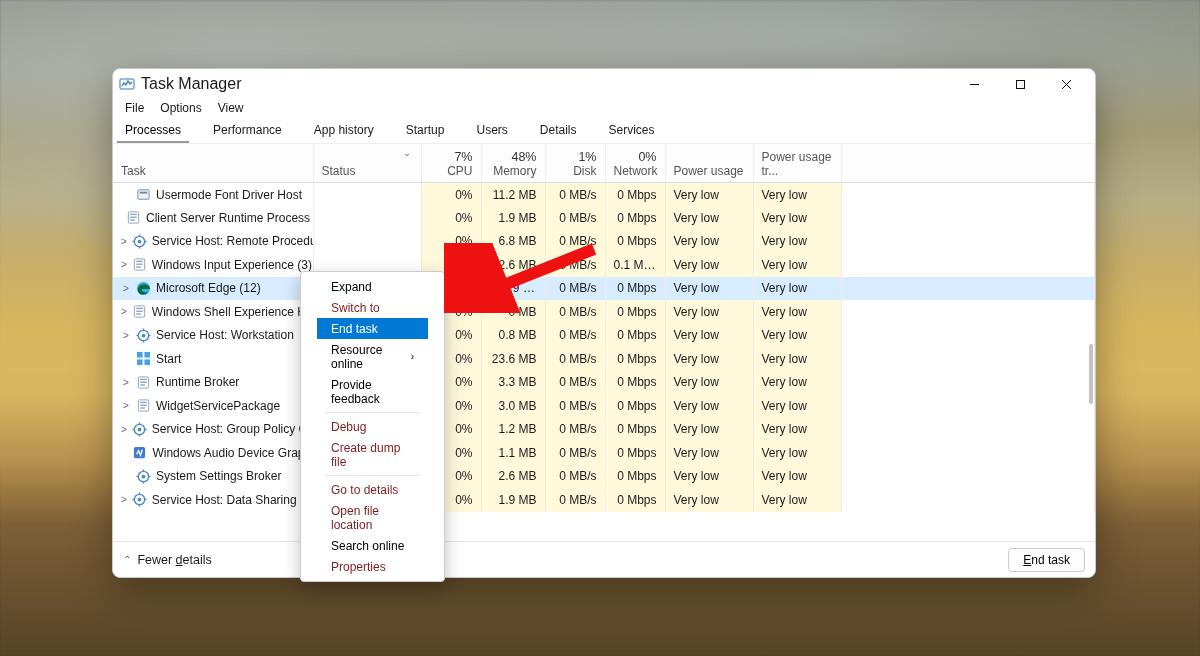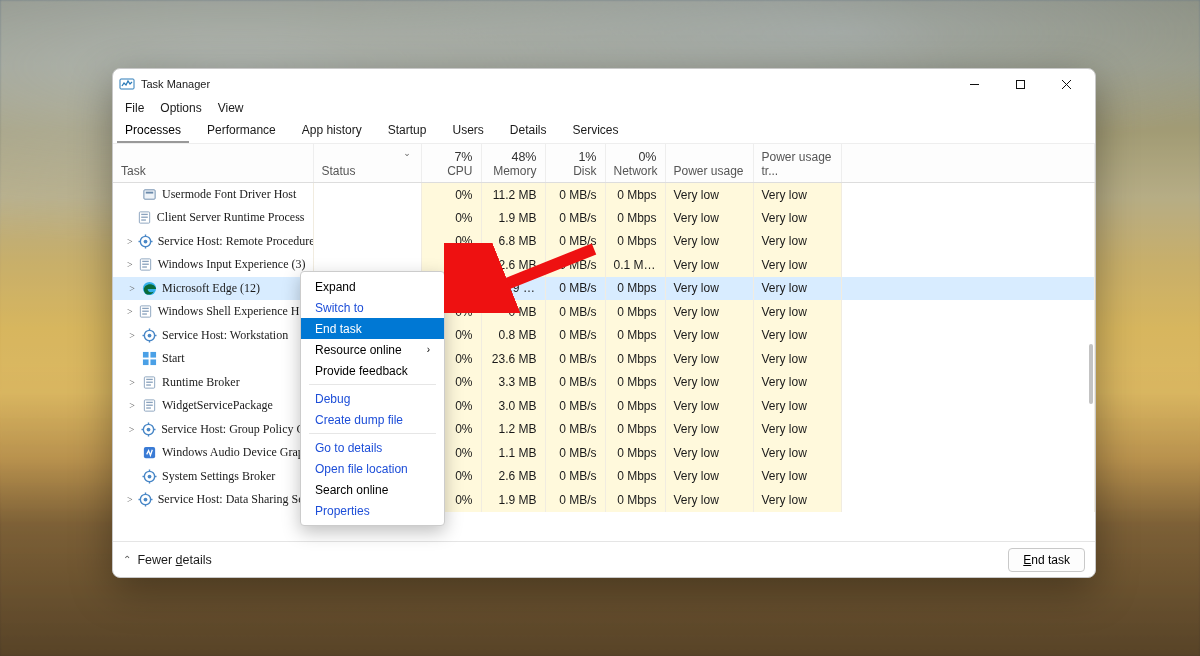--- a/index.html
+++ b/index.html
@@ -30,27 +30,27 @@
     border-radius: 8px;
     box-shadow: 0 12px 40px rgba(0,0,0,0.35);
     display: flex; flex-direction: column;
     font-size: 12.5px; color: #1a1a1a;
   }
   .titlebar {
     height: 30px; display: flex; align-items: center; padding: 0 6px;
   }
   .titlebar .app-icon { width: 16px; height: 16px; margin-right: 6px; }
   .titlebar .app-icon svg { width:16px; height:16px; }
-  .titlebar .title { font-size: 11px; }
+  .titlebar .title { font-size: 16px; }
   .titlebar .spacer { flex: 1; }
   .win-btn { width: 46px; height: 30px; display:flex; align-items:center; justify-content:center; }
   .win-btn svg { width: 11px; height: 11px; stroke:#111; stroke-width:1; fill:none; }
   .menubar { display:flex; gap:4px; padding: 0 6px 2px; font-size:12px; }
   .menubar span { padding: 2px 6px; }
-  .tabbar { display:flex; gap:10px; padding: 0 4px; font-size:12px; border-bottom:1px solid #eee; }
+  .tabbar { display:flex; gap:16px; padding: 0 4px; font-size:12px; border-bottom:1px solid #eee; }
   .tabbar span { padding: 4px 8px; }
   .tabbar span.sel { border-bottom: 2px solid #999; color:#000; font-weight:500; }
 
   .grid {
     flex:1; overflow:hidden; position:relative;
   }
   table { border-collapse: collapse; width: 100%; table-layout: fixed; }
   thead th {
     font-weight: 400; font-size:11.5px; color:#333;
     border-right:1px solid #eee; border-bottom:1px solid #ddd;
@@ -69,21 +69,21 @@
   col.c-cpu    { width: 60px; }
   col.c-mem    { width: 64px; }
   col.c-disk   { width: 60px; }
   col.c-net    { width: 60px; }
   col.c-pu     { width: 88px; }
   col.c-put    { width: 88px; }
   col.c-rest   { width: auto; }
 
   tbody tr { height: 23.5px; }
   tbody td { padding: 0 8px; font-size:12px; border-right:1px solid #f1ece0; white-space:nowrap; overflow:hidden; text-overflow:ellipsis; }
-  tbody td.name { padding-left: 14px; font-family: Liberation Serif, serif; }
+  tbody td.name { padding-left: 8px; }
   tbody td.num { text-align:right; background:#fff9dc; }
   tbody td.pu  { background:#fff9dc; }
   tbody tr.selected td { background:#d8ecff !important; }
   tbody tr.selected td.name, tbody tr.selected td.status { background:#d8ecff; }
 
   .namecell { display:flex; align-items:center; gap:5px; height:100%; }
   .exp { width:10px; text-align:center; color:#666; font-size:10px; }
   .ico { width:15px; height:15px; display:flex; align-items:center; justify-content:center; }
   .ico svg { width:15px; height:15px; }
 
@@ -97,24 +97,24 @@
     border:1px solid #c9c9c9; border-radius:4px; background:#fdfdfd;
     padding: 4px 14px; font-size:12px;
   }
   .u { text-decoration: underline; }
 
   
   .ctx {
     position:absolute; left:300px; top:271px; width:145px;
     background:#fff; border:1px solid #ccc; border-radius:4px;
     box-shadow: 0 6px 18px rgba(0,0,0,0.25);
-    padding: 4px 0; font-size:12px; z-index:50;
+    padding: 4px 16px; font-size:12px; z-index:50;
   }
   .ctx .mi { padding: 3.5px 14px; display:flex; justify-content:space-between; align-items:center; }
-  .ctx .mi.disabled { color:#1d4ed8; }
+  .ctx .mi.disabled { color:#7f1d1d; }
   .ctx .mi.hl { background:#0078d4; color:#fff; }
   .ctx hr { border:none; border-top:1px solid #e6e6e6; margin:3px 8px; }
   .ctx .sub { font-size:10px; color:inherit; }
 
   
   .arrow {
     position:absolute; left:444px; top:243px; width:160px; height:70px;
     z-index:60; pointer-events:none;
   }
 

